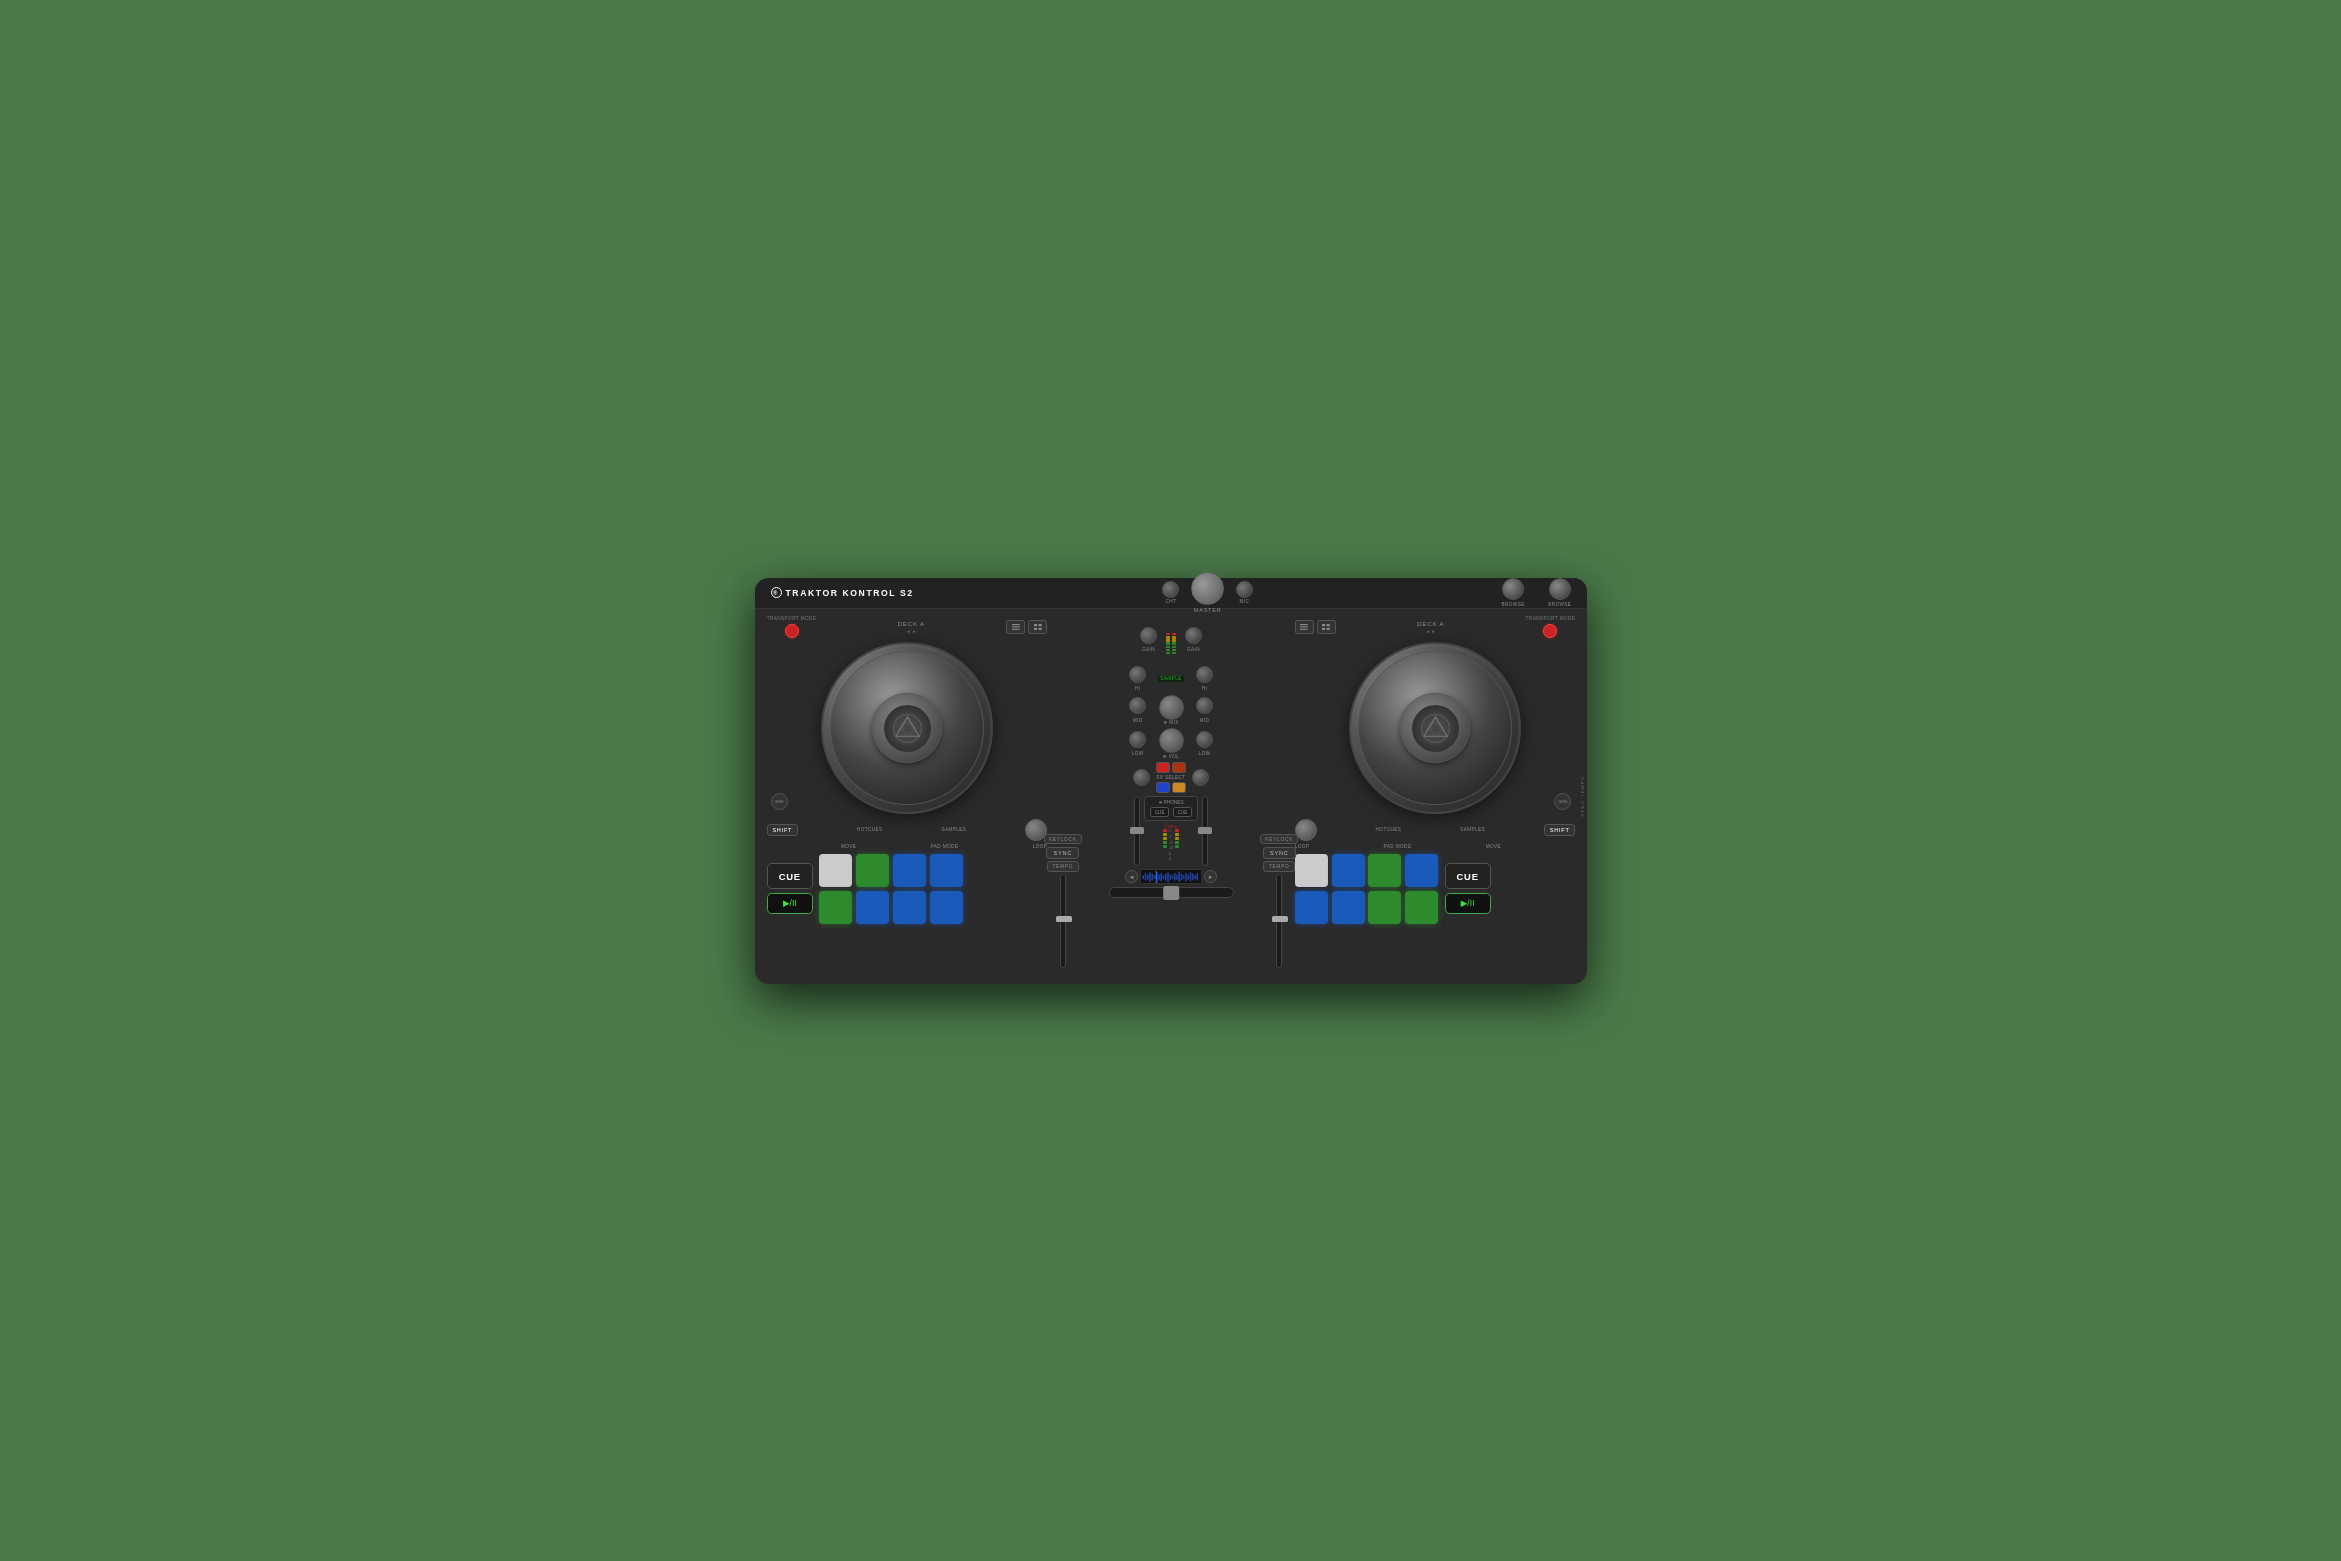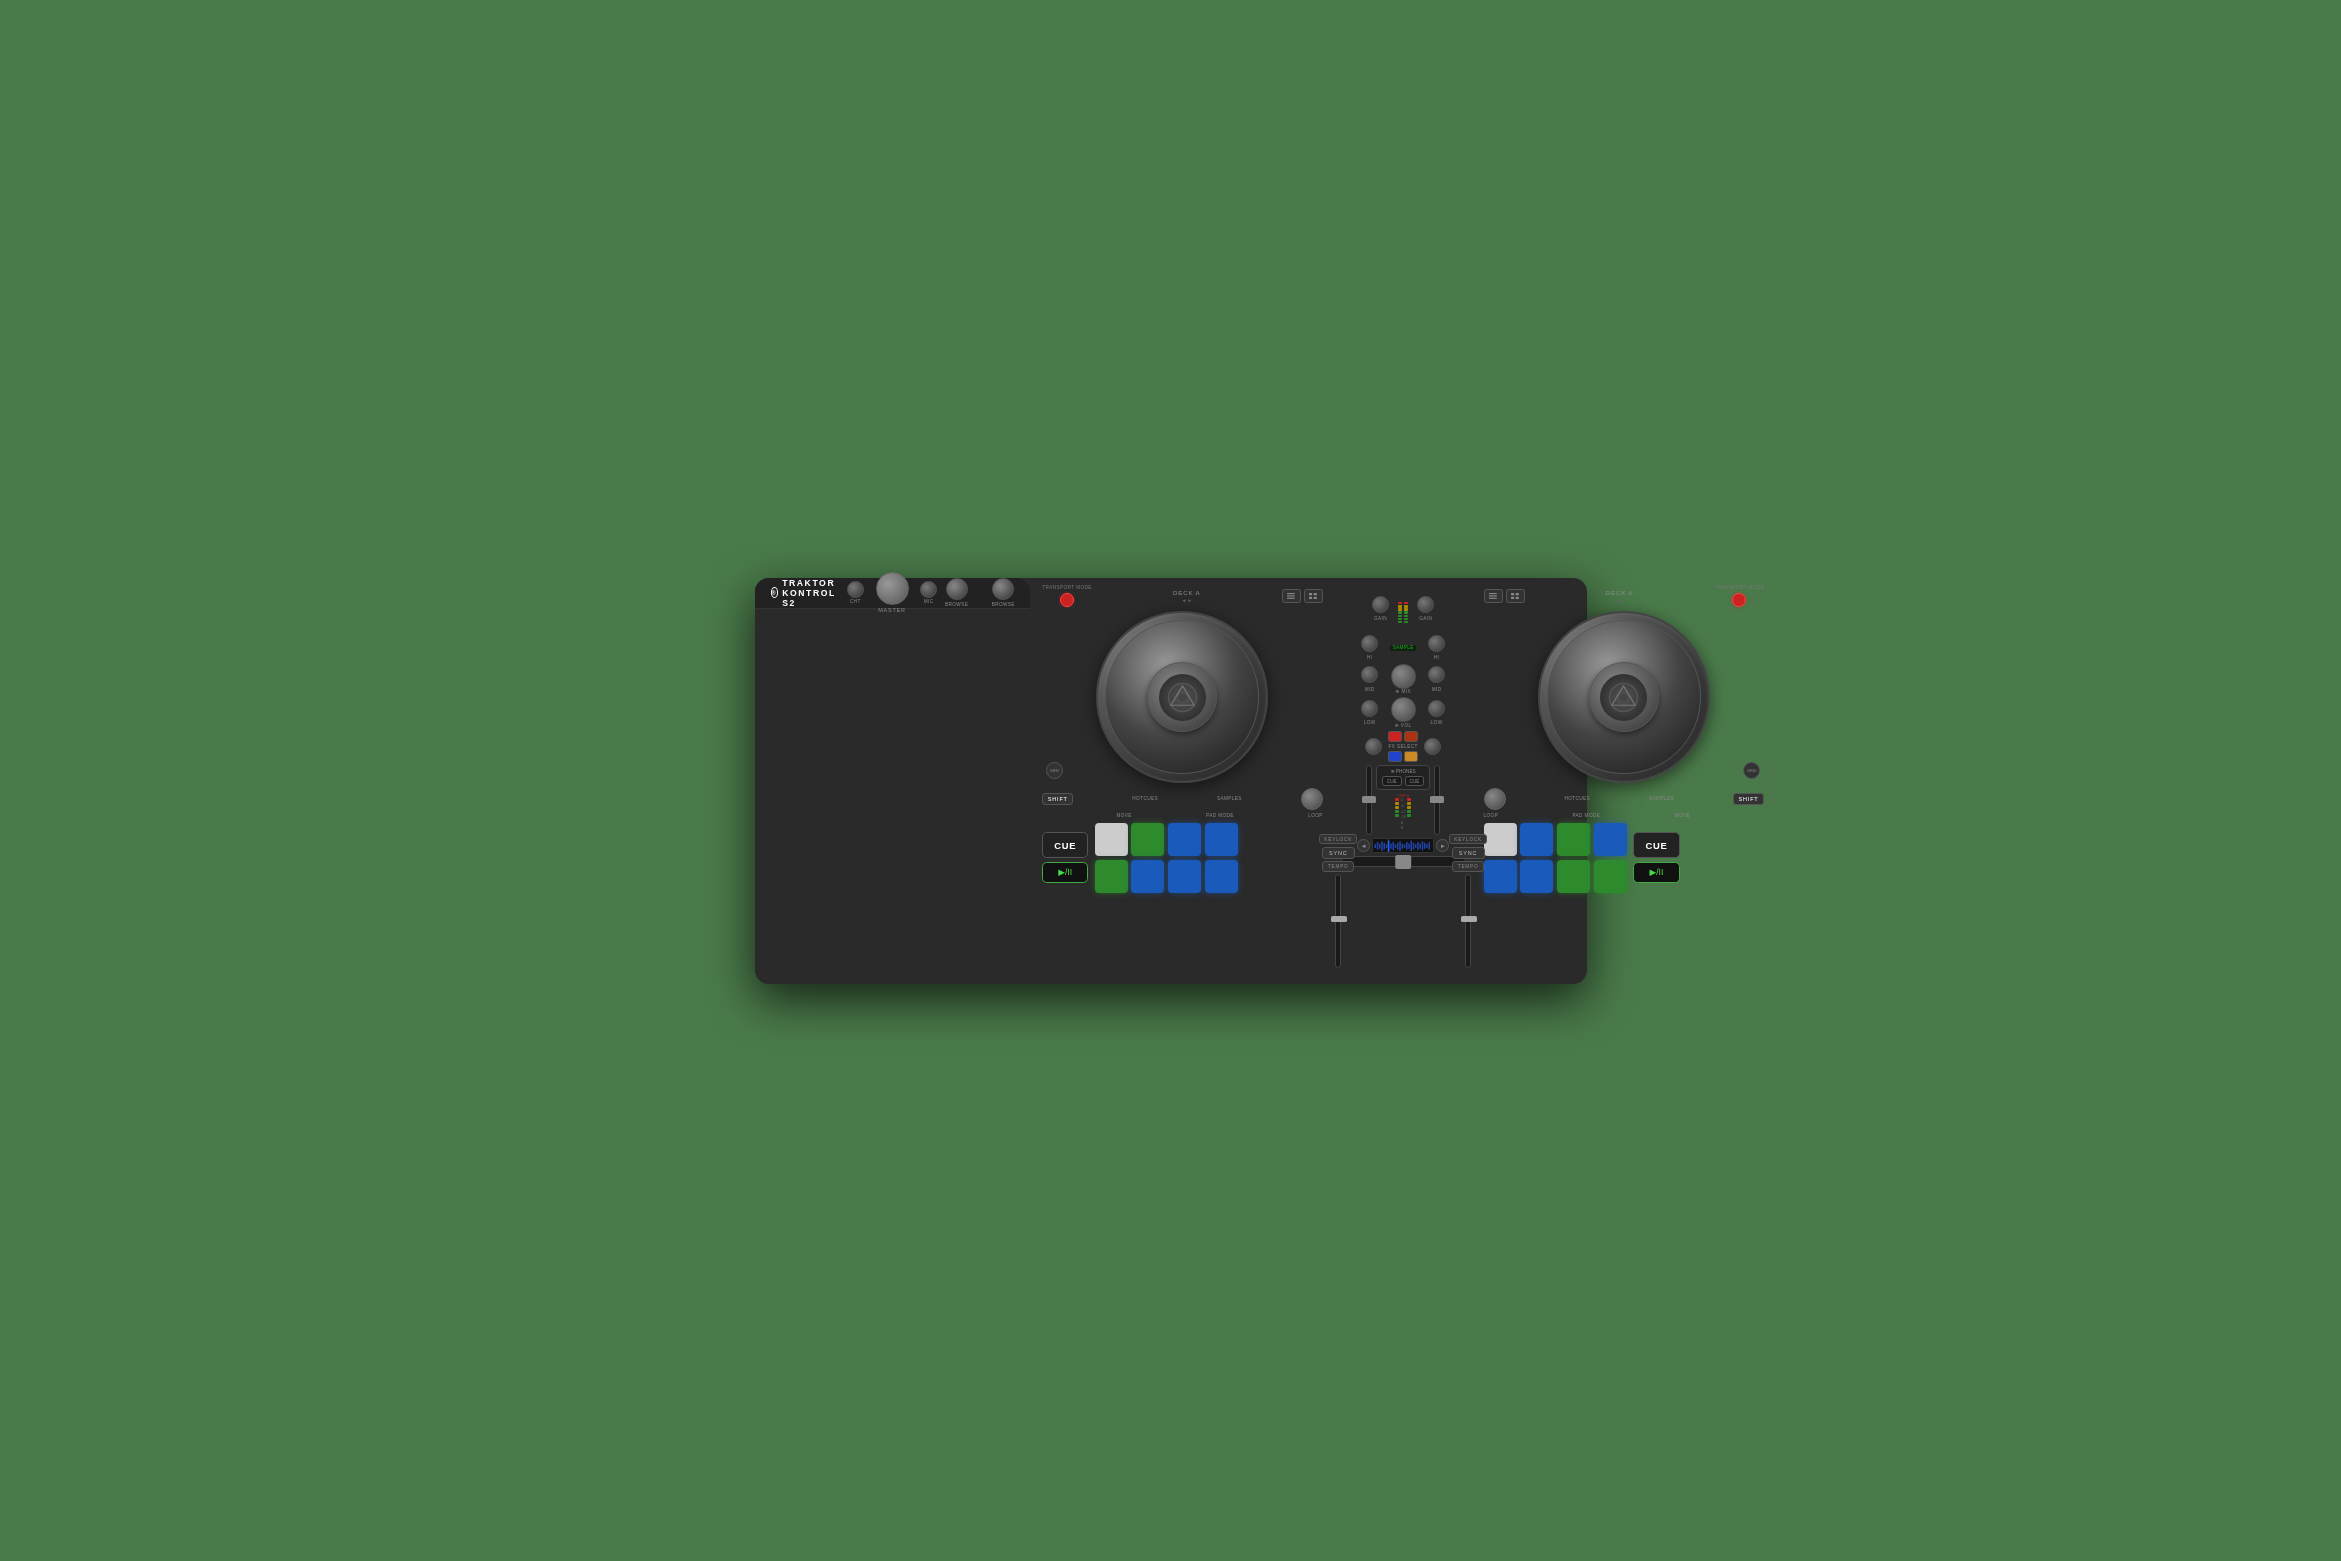--- a/index.html
+++ b/index.html
@@ -14,20 +14,21 @@
     }
 
     .controller {
       width: 832px;
       height: 406px;
       background: #2a2a2a;
       border-radius: 14px;
       position: relative;
       box-shadow: 0 15.6px 47px rgba(0,0,0,0.7);
       display: flex;
+      flex-direction: column;
     }
 
     
     .top-bar {
       height: 31px;
       background: #222;
       border-radius: 14px 14px 0 0;
       display: flex;
       align-items: center;
       padding: 0 15.6px;

